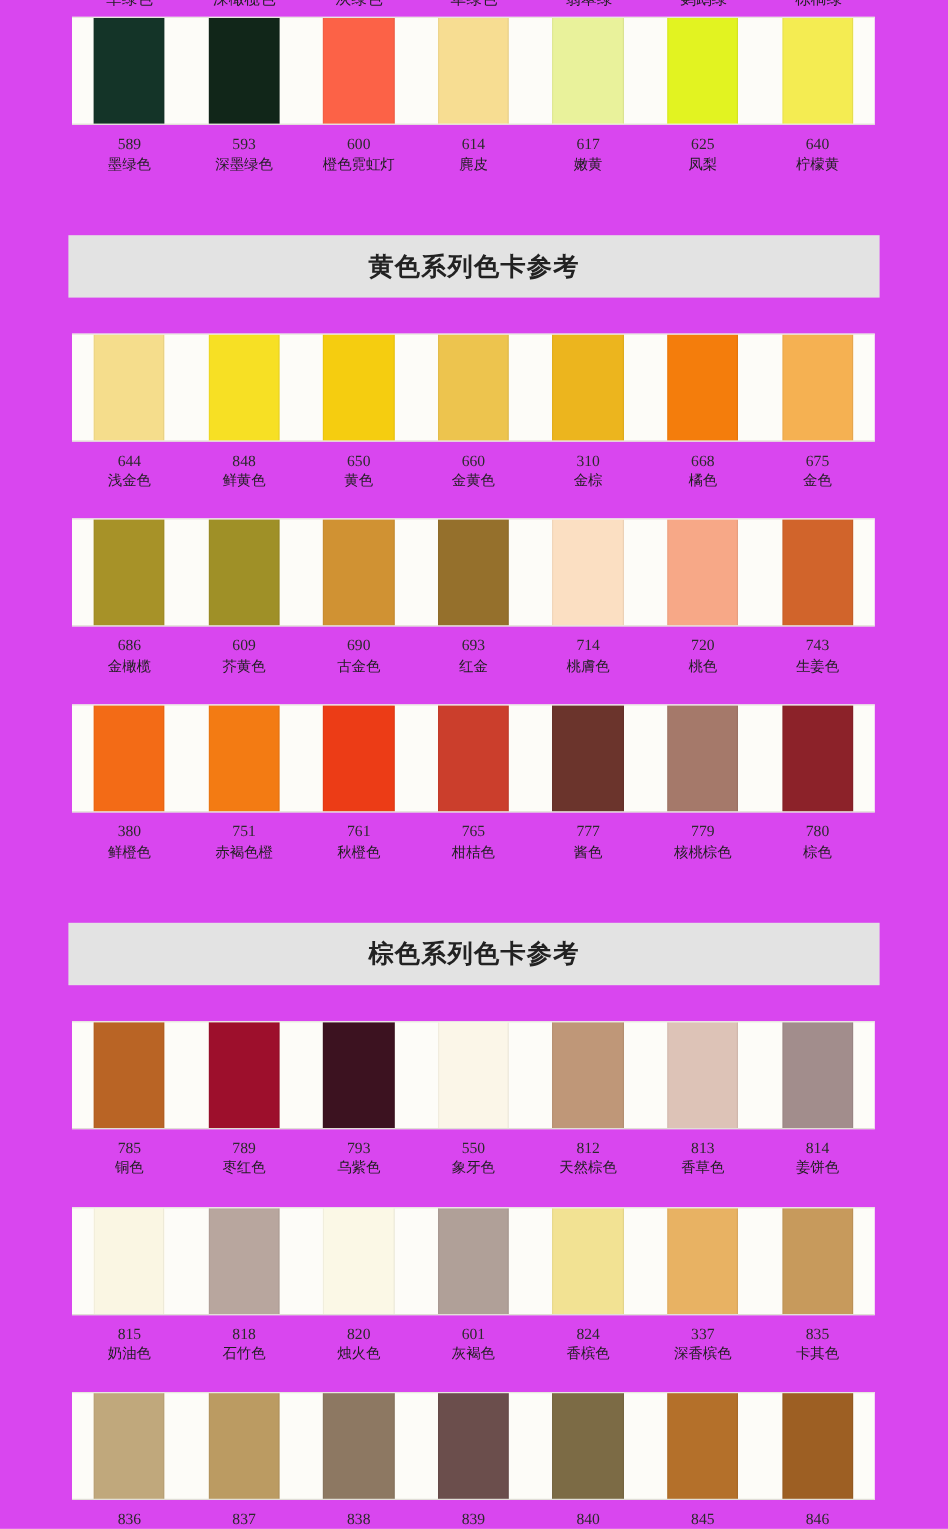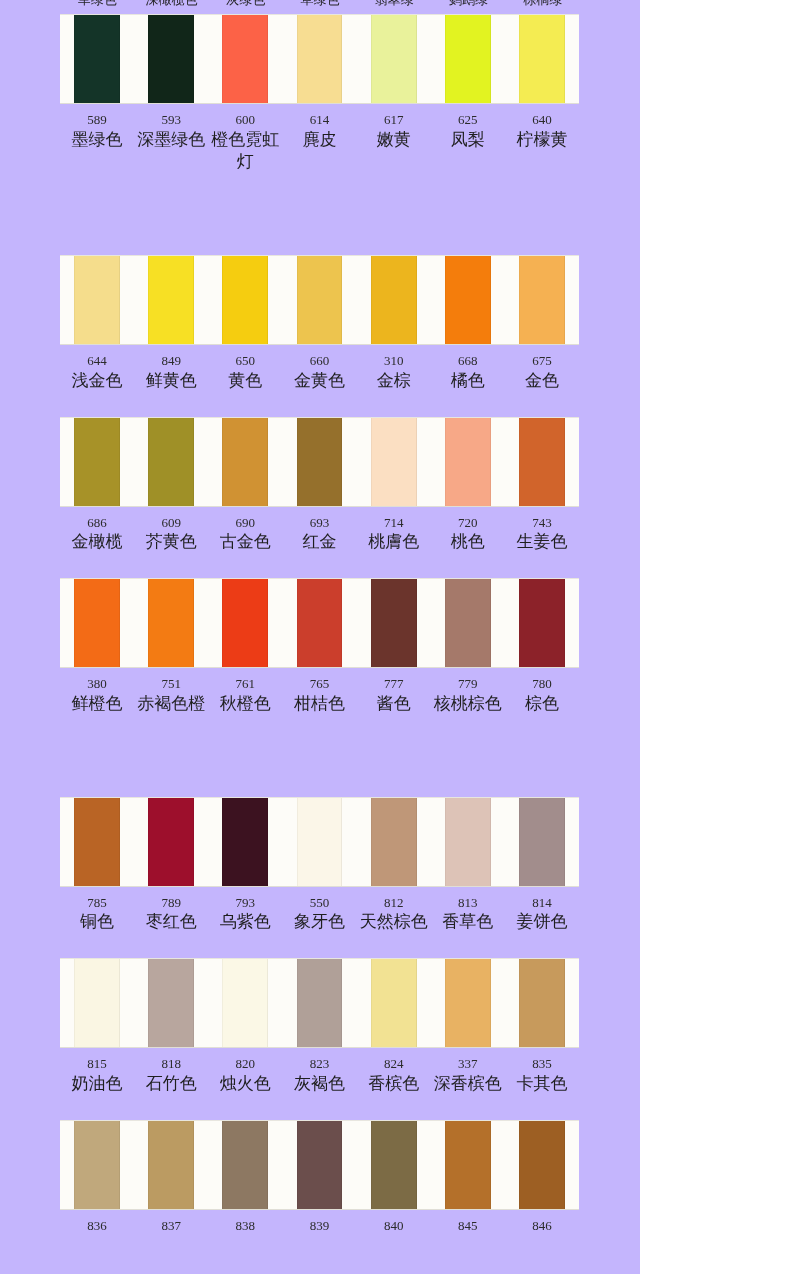--- a/index.html
+++ b/index.html
@@ -3,21 +3,21 @@
 <meta charset="utf-8">
 <title>色卡参考</title>
 <style>
   html,body{margin:0;padding:0;}
   body{
     width:790px;
     background:#ffffff;
     font-family:"Liberation Serif","DejaVu Serif",serif;
     -webkit-font-smoothing:antialiased;
   }
-  .page{position:relative;width:640px;height:1274px;overflow:hidden;background:#c4b5fd;}
+  .page{position:relative;width:790px;height:1274px;overflow:hidden;background:#d946ef;}
 
   
   .section-header{
     margin:0 57px;
     background:#e3e3e3;
     height:52px;
     display:flex;
     align-items:center;
     justify-content:center;
   }
@@ -70,21 +70,21 @@
   }
   .label .code{
     display:block;
     font-family:"Liberation Serif","DejaVu Serif",serif;
     font-size:13px;
     color:#2b2b2b;
   }
   .label .name{
     display:block;
     font-family:Liberation Serif, serif;
-    font-size:17px;
+    font-size:12px;
     color:#1f1f1f;
   }
 
   
   .clipped-labels{
     display:flex;
     margin:0 60px;
     height:14px;
     overflow:hidden;
   }
@@ -185,20 +185,23 @@
         </div>
         <div class="label">
           <span class="code">640</span>
           <span class="name">柠檬黄</span>
         </div>
       </div>
     </div>
 
   <div class="gap-lg"></div>
 
+  <div class="section-header">
+    <span class="title">黄色系列色卡参考</span>
+  </div>
 
   <div class="gap-md"></div>
 
   <div class="swatch-row" id="row-1">
       <div class="strip" style="background: rgb(253, 252, 248);">
         <div class="cell">
           <div class="chip" style="background: rgb(245, 221, 140);"></div>
         </div>
         <div class="cell">
           <div class="chip" style="background: rgb(247, 224, 36);"></div>
@@ -218,21 +221,21 @@
         <div class="cell">
           <div class="chip" style="background: rgb(245, 177, 82);"></div>
         </div>
       </div>
       <div class="labels">
         <div class="label">
           <span class="code">644</span>
           <span class="name">浅金色</span>
         </div>
         <div class="label">
-          <span class="code">849</span>
+          <span class="code">848</span>
           <span class="name">鲜黄色</span>
         </div>
         <div class="label">
           <span class="code">650</span>
           <span class="name">黄色</span>
         </div>
         <div class="label">
           <span class="code">660</span>
           <span class="name">金黄色</span>
         </div>
@@ -358,20 +361,23 @@
         </div>
         <div class="label">
           <span class="code">780</span>
           <span class="name">棕色</span>
         </div>
       </div>
     </div>
 
   <div class="gap-lg"></div>
 
+  <div class="section-header">
+    <span class="title">棕色系列色卡参考</span>
+  </div>
 
   <div class="gap-md"></div>
 
   <div class="swatch-row" id="row-4">
       <div class="strip" style="background: rgb(253, 252, 248);">
         <div class="cell">
           <div class="chip" style="background: rgb(185, 100, 37);"></div>
         </div>
         <div class="cell">
           <div class="chip" style="background: rgb(157, 15, 44);"></div>
@@ -455,21 +461,21 @@
         </div>
         <div class="label">
           <span class="code">818</span>
           <span class="name">石竹色</span>
         </div>
         <div class="label">
           <span class="code">820</span>
           <span class="name">烛火色</span>
         </div>
         <div class="label">
-          <span class="code">823</span>
+          <span class="code">601</span>
           <span class="name">灰褐色</span>
         </div>
         <div class="label">
           <span class="code">824</span>
           <span class="name">香槟色</span>
         </div>
         <div class="label">
           <span class="code">337</span>
           <span class="name">深香槟色</span>
         </div>

